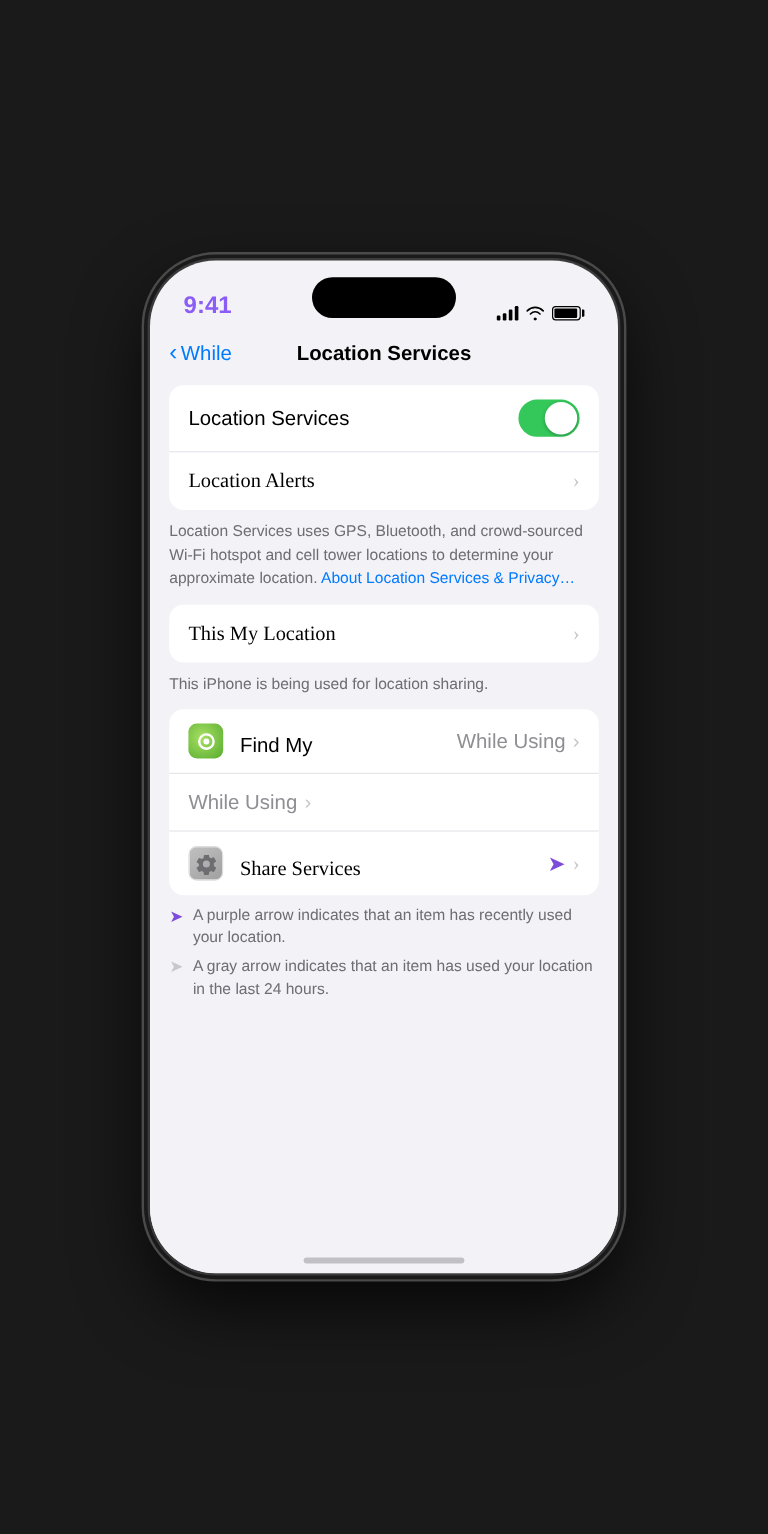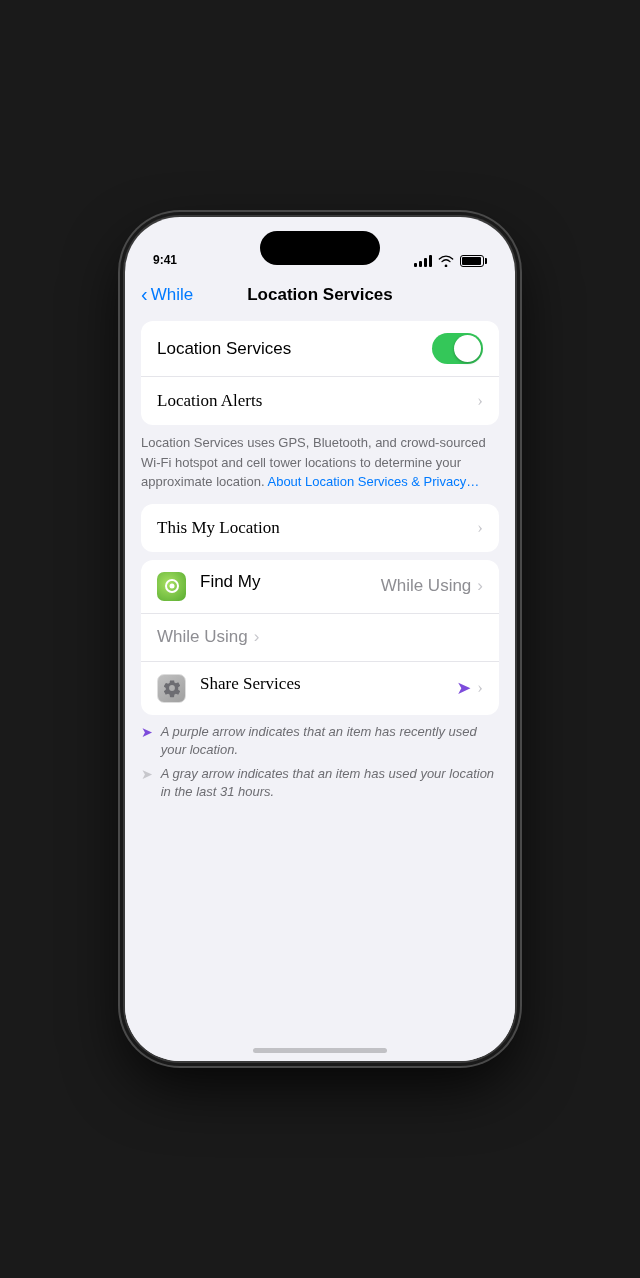--- a/index.html
+++ b/index.html
@@ -60,23 +60,23 @@
       right: 0;
       height: 58px;
       display: flex;
       align-items: flex-end;
       justify-content: space-between;
       padding: 0 28px 8px;
       z-index: 99;
     }
 
     .status-time {
-      font-size: 12px;
+      font-size: 20px;
       font-weight: 600;
-      color: #000000;
+      color: #8b5cf6;
     }
 
     .status-icons {
       display: flex;
       align-items: center;
       gap: 6px;
     }
 
     .signal-bars {
       display: flex;
@@ -279,21 +279,21 @@
     .system-icon {
       background: linear-gradient(145deg, #c0c0c0, #a0a0a0);
       display: flex;
       align-items: center;
       justify-content: center;
       border: 0.5px solid #ddd;
     }
 
     .row-with-icon {
       display: flex;
-      align-items: flex-start;
+      align-items: flex-end;
     }
 
     
     .legend {
       margin: 4px 16px 12px;
     }
 
     .legend-item {
       display: flex;
       align-items: flex-start;
@@ -304,21 +304,20 @@
     .legend-arrow {
       font-size: 14px;
       margin-top: 1px;
       flex-shrink: 0;
     }
 
     .legend-text {
       font-size: 13px;
       color: #6d6d72;
       line-height: 1.4;
-      font-style: italic;
     }
 
     
     .home-indicator {
       position: absolute;
       bottom: 8px;
       left: 50%;
       transform: translateX(-50%);
       width: 134px;
       height: 5px;
@@ -395,20 +394,23 @@
 
     <div class="section">
       <div class="row">
         <span class="row-label">This My Location</span>
         <div class="row-right">
           <span class="chevron-right">›</span>
         </div>
       </div>
     </div>
 
+    <div class="description">
+      <span>This iPhone is being used for location sharing.</span>
+    </div>
 
     <div class="section">
 
       <div class="row">
         <div class="row-with-icon">
           <div class="app-icon find-my-icon">
             <svg width="20" height="20" viewBox="0 0 20 20" fill="none">
               <circle cx="10" cy="10" r="6" stroke="white" stroke-width="2" fill="none"></circle>
               <circle cx="10" cy="10" r="2.5" fill="white"></circle>
             </svg>
@@ -446,20 +448,20 @@
     </div>
 
 
     <div class="legend">
       <div class="legend-item">
         <span class="legend-arrow" style="color:#7d4cdb;">➤</span>
         <span class="legend-text">A purple arrow indicates that an item has recently used your location.</span>
       </div>
       <div class="legend-item">
         <span class="legend-arrow" style="color:#c7c7cc;">➤</span>
-        <span class="legend-text">A gray arrow indicates that an item has used your location in the last 31 hours.</span>
+        <span class="legend-text">A gray arrow indicates that an item has used your location in the last 24 hours.</span>
       </div>
     </div>
 
   </div>
 
   <div class="home-indicator"></div>
 </div>
 
 </body></html>

